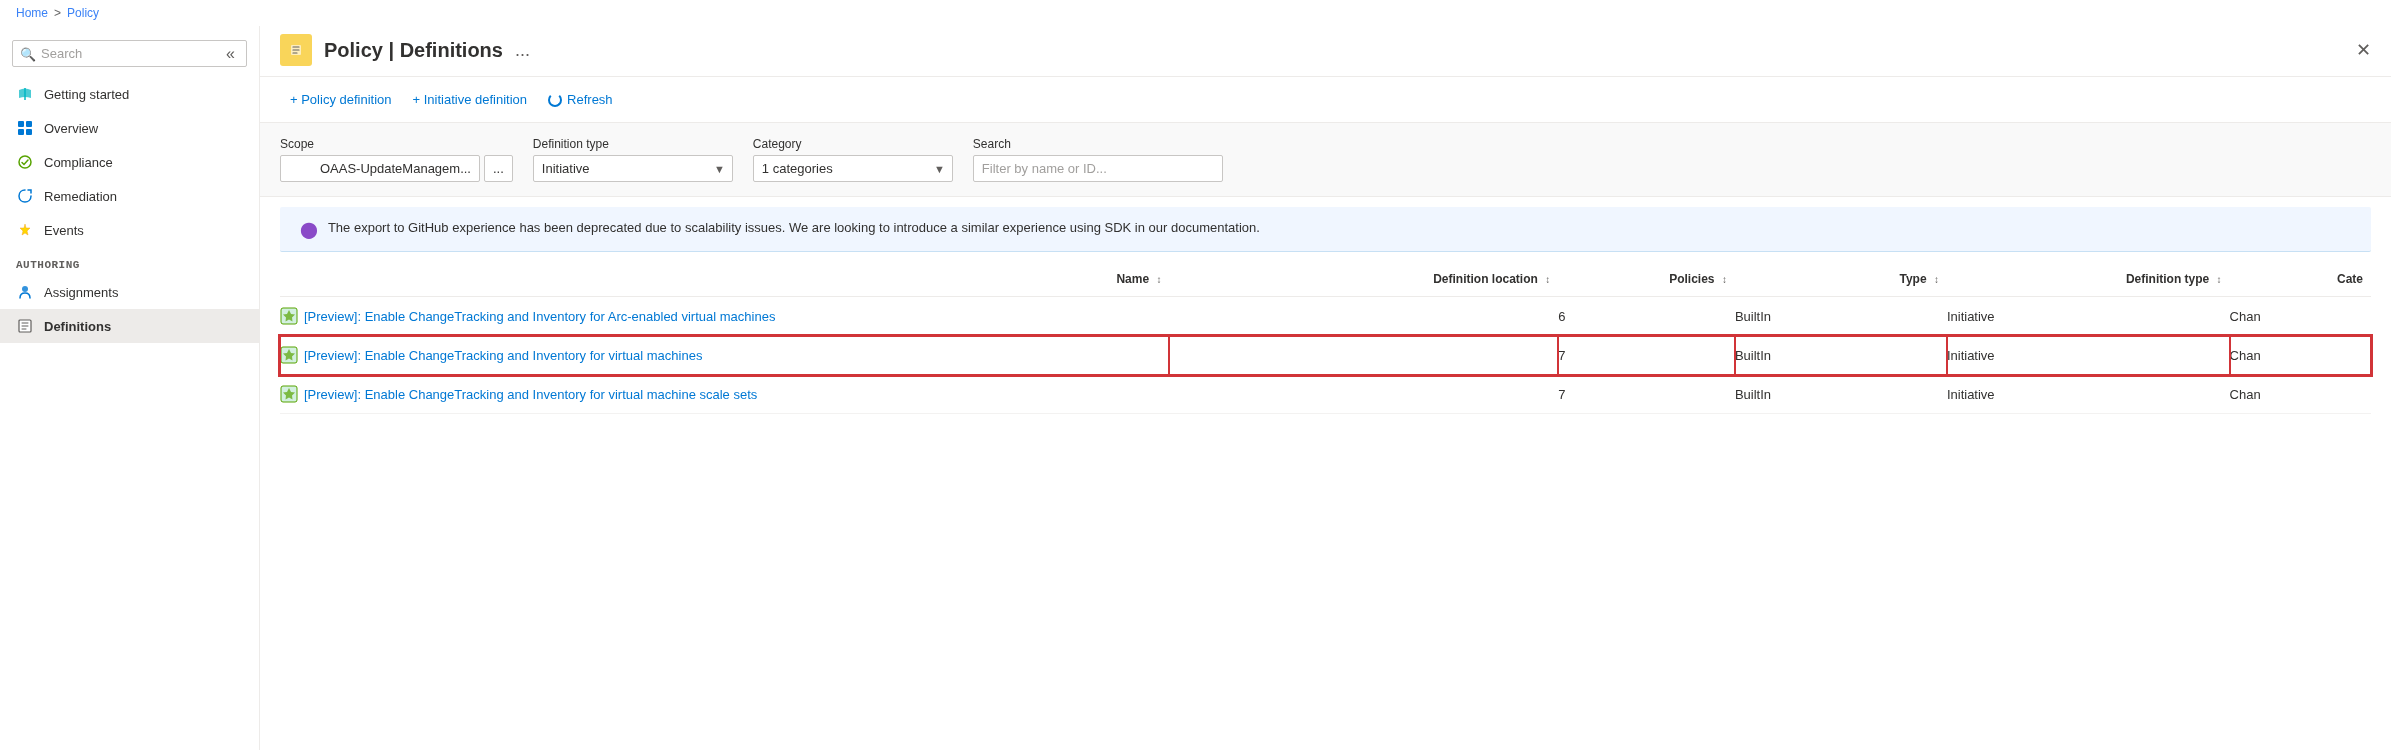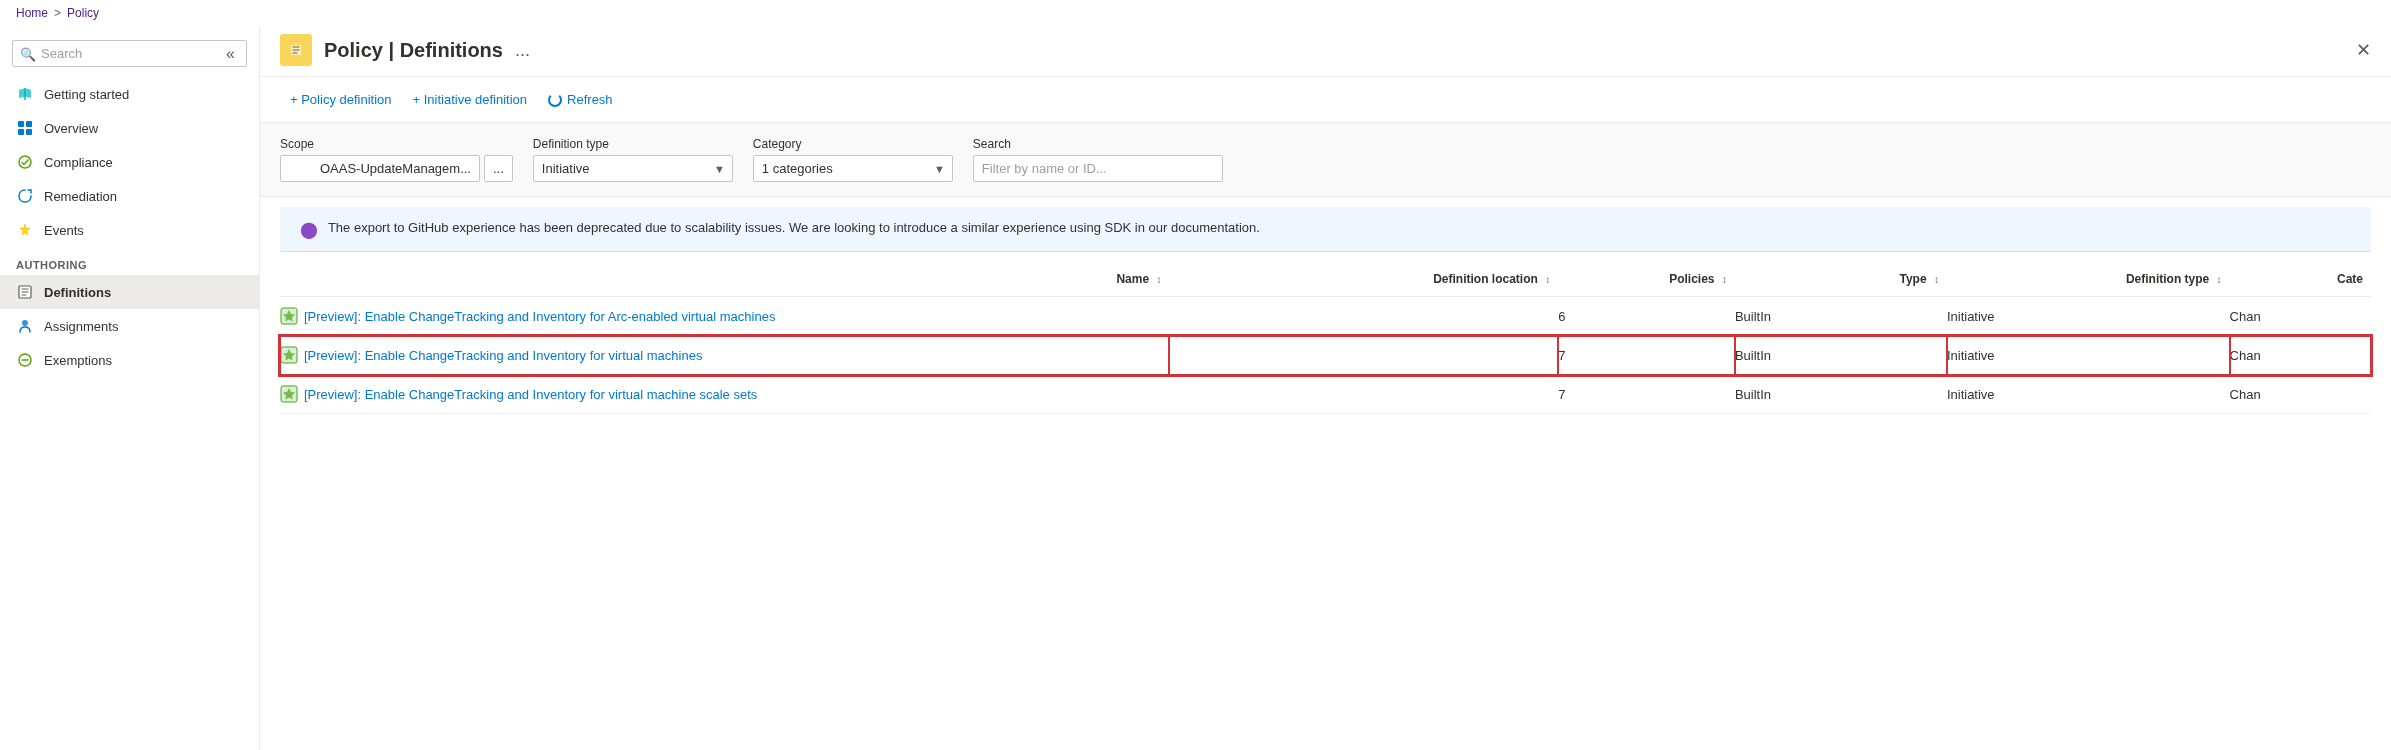--- a/index.html
+++ b/index.html
@@ -2,38 +2,38 @@
 <html><head>
   <meta charset="utf-8">
   <style>
     * { box-sizing: border-box; margin: 0; padding: 0; }
     body { font-family: 'Segoe UI', Arial, sans-serif; font-size: 13px; color: #323130; background: #fff; overflow: hidden; }
 
     
     .app-container { display: flex; flex-direction: column; height: 750px; width: 2391px; }
     .breadcrumb-bar { padding: 6px 16px; display: flex; align-items: center; gap: 6px; font-size: 12px; color: #0078d4; border-bottom: none; }
     .breadcrumb-sep { color: #666; }
-    .breadcrumb-link { color: #4c1d95; cursor: pointer; text-decoration: none; }
+    .breadcrumb-link { color: #3b82f6; cursor: pointer; text-decoration: none; }
 
     .main-layout { display: flex; flex: 1; overflow: hidden; }
 
     
     .sidebar { width: 260px; min-width: 260px; border-right: 1px solid #edebe9; display: flex; flex-direction: column; padding-top: 8px; background: #fff; }
     .sidebar-search { margin: 6px 12px 10px; position: relative; }
     .sidebar-search input { width: 100%; border: 1px solid #c8c6c4; border-radius: 2px; padding: 5px 8px 5px 28px; font-size: 13px; color: #323130; outline: none; }
     .sidebar-search input::placeholder { color: #a19f9d; }
     .sidebar-search-icon { position: absolute; left: 8px; top: 50%; transform: translateY(-50%); color: #605e5c; font-size: 13px; }
     .sidebar-collapse { position: absolute; right: 12px; top: 50%; transform: translateY(-50%); cursor: pointer; color: #605e5c; font-size: 16px; }
 
     .sidebar-nav { flex: 1; overflow-y: auto; }
     .nav-item { display: flex; align-items: center; gap: 10px; padding: 8px 16px; cursor: pointer; font-size: 13px; color: #323130; text-decoration: none; }
     .nav-item.active { background: #edebe9; font-weight: 600; }
     .nav-icon { width: 18px; height: 18px; display: flex; align-items: center; justify-content: center; flex-shrink: 0; }
 
-    .nav-section-label { padding: 12px 16px 4px; font-size: 11px; font-weight: 600; color: #605e5c; text-transform: uppercase; letter-spacing: 0.5px; }
+    .nav-section-label { padding: 12px 16px 4px; font-size: 11px; font-weight: 600; color: #605e5c; text-transform: uppercase; letter-spacing: 0.5px; font-family: Liberation Mono, monospace; }
 
     
     .page-header { padding: 8px 20px 6px; border-bottom: 1px solid #edebe9; }
     .page-title-row { display: flex; align-items: center; gap: 12px; margin-bottom: 4px; }
     .page-title { font-size: 20px; font-weight: 600; color: #323130; }
     .page-more { color: #605e5c; cursor: pointer; font-size: 18px; }
     .close-btn { margin-left: auto; background: none; border: none; cursor: pointer; color: #605e5c; font-size: 18px; }
 
     
     .toolbar { display: flex; align-items: center; gap: 1px; padding: 10px 20px; border-bottom: 1px solid #edebe9; }
@@ -144,49 +144,40 @@
           <span class="nav-icon">
             <svg width="16" height="16" viewBox="0 0 16 16" fill="none">
               <path d="M8 2 L9 6 L13 6 L10 9 L11 13 L8 11 L5 13 L6 9 L3 6 L7 6 Z" fill="#ffd700" stroke="#f5a623" stroke-width="0.5"></path>
             </svg>
           </span>
           <span>Events</span>
         </div>
 
         <div class="nav-section-label">Authoring</div>
 
+        <div class="nav-item">
+          <span class="nav-icon">
+            <svg width="16" height="16" viewBox="0 0 16 16" fill="none">
+              <circle cx="8" cy="5" r="3" fill="#0078d4" opacity="0.8"></circle>
+              <path d="M3 14 C3 11 5 9 8 9 C11 9 13 11 13 14" stroke="#0078d4" stroke-width="1.5" fill="none" stroke-linecap="round"></path>
+            </svg>
+          </span>
+          <span>Assignments</span>
+        </div>
+
         <div class="nav-item active">
           <span class="nav-icon">
             <svg width="16" height="16" viewBox="0 0 16 16" fill="none">
               <rect x="2" y="2" width="12" height="12" rx="1" stroke="#605e5c" stroke-width="1.2" fill="white"></rect>
               <path d="M5 5 L11 5 M5 8 L11 8 M5 11 L9 11" stroke="#605e5c" stroke-width="1" stroke-linecap="round"></path>
             </svg>
           </span>
           <span>Definitions</span>
         </div>
 
-        <div class="nav-item">
-          <span class="nav-icon">
-            <svg width="16" height="16" viewBox="0 0 16 16" fill="none">
-              <circle cx="8" cy="5" r="3" fill="#0078d4" opacity="0.8"></circle>
-              <path d="M3 14 C3 11 5 9 8 9 C11 9 13 11 13 14" stroke="#0078d4" stroke-width="1.5" fill="none" stroke-linecap="round"></path>
-            </svg>
-          </span>
-          <span>Assignments</span>
-        </div>
-
-        <div class="nav-item">
-          <span class="nav-icon">
-            <svg width="16" height="16" viewBox="0 0 16 16" fill="none">
-              <circle cx="8" cy="8" r="6" stroke="#57a300" stroke-width="1.5" fill="none"></circle>
-              <path d="M5 8 L11 8" stroke="#57a300" stroke-width="1.5" stroke-linecap="round"></path>
-            </svg>
-          </span>
-          <span>Exemptions</span>
-        </div>
       </nav>
     </div>
 
     <div style="flex:1; display:flex; flex-direction:column; overflow:hidden;">
 
       <div class="page-header">
         <div class="page-title-row">
           <div class="page-title-icon-box">
             <svg width="20" height="20" viewBox="0 0 20 20" fill="none">
               <rect x="2" y="2" width="16" height="16" rx="2" fill="#f9d55a"></rect>

